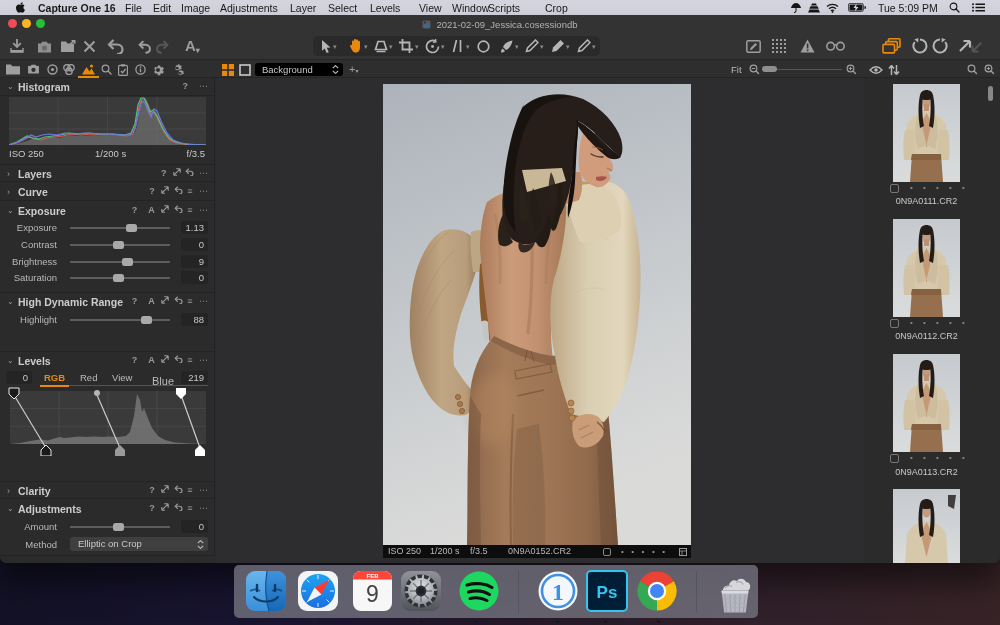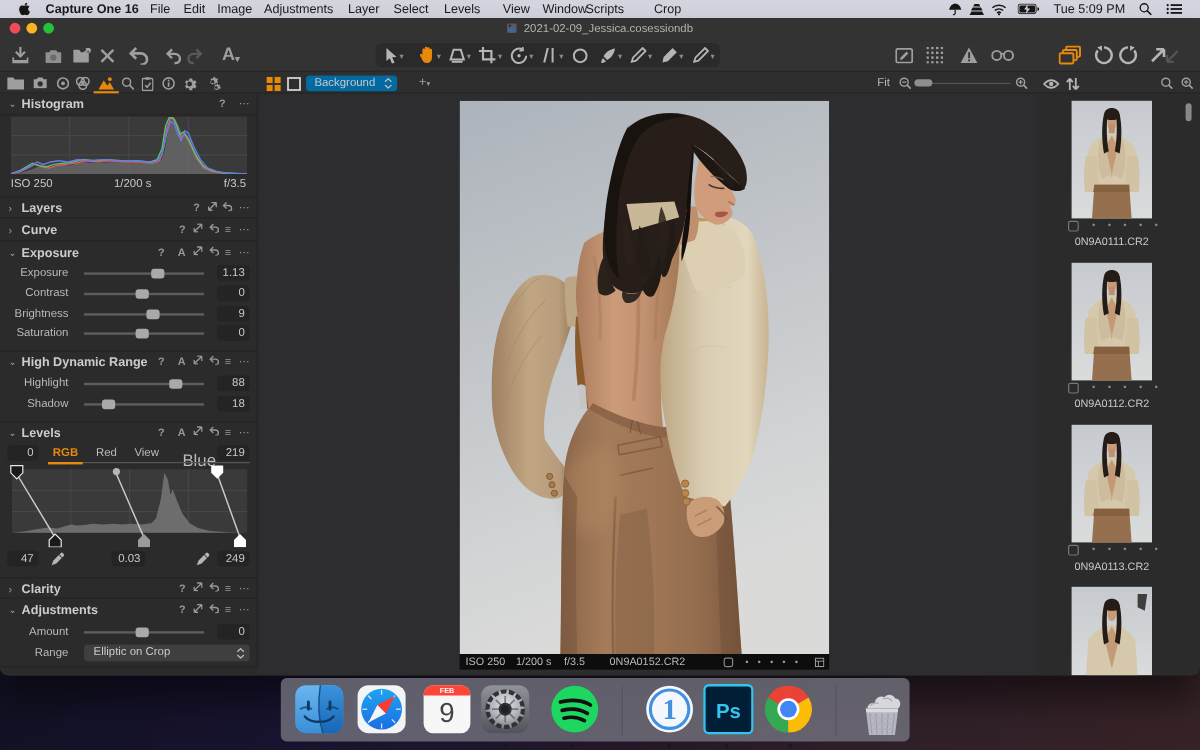--- a/index.html
+++ b/index.html
@@ -291,21 +291,21 @@
         </svg>
     <svg class="si" style="left:222px" width="12" height="12" viewBox="0 0 12 12">
           <rect x="0" y="0" width="5.2" height="5.2" fill="#e8890c"></rect>
           <rect x="6.8" y="0" width="5.2" height="5.2" fill="#e8890c"></rect>
           <rect x="0" y="6.8" width="5.2" height="5.2" fill="#e8890c"></rect>
           <rect x="6.8" y="6.8" width="5.2" height="5.2" fill="#e8890c"></rect>
         </svg>
     <svg class="si" style="left:239px" width="12" height="12" viewBox="0 0 12 12">
           <rect x="1" y="1" width="10" height="10" fill="none" stroke="#c9c9c9" stroke-width="1.6"></rect>
         </svg>
-    <div style="position:absolute;left:255px;top:2.5px;width:76px;height:13px;background:#0369a1;border-radius:3px;color:#c9c9c9;font-size:9.5px;line-height:13px;padding-left:7px">Background<svg style="position:absolute;right:4px;top:2.5px" width="7" height="9" viewBox="0 0 7 9">
+    <div style="position:absolute;left:255px;top:2.5px;width:88px;height:13px;background:#000000;border-radius:3px;color:#c9c9c9;font-size:9.5px;line-height:13px;padding-left:7px">Background<svg style="position:absolute;right:4px;top:2.5px" width="7" height="9" viewBox="0 0 7 9">
             <path d="M0.8 3.2 L3.5 0.6 L6.2 3.2 M0.8 5.8 L3.5 8.4 L6.2 5.8" fill="none" stroke="#bbb" stroke-width="1.1"></path>
           </svg></div>
     <span style="position:absolute;left:349px;top:3px;color:#9e9e9e;font-size:11px">+<span style="font-size:6px">▾</span></span>
     <span style="position:absolute;left:731px;top:3.5px;color:#b9b9b9;font-size:9.5px">Fit</span>
     <svg class="si" style="left:749px;top:4px" width="11" height="11" viewBox="0 0 22 22">
           <circle cx="9" cy="9" r="6.7" fill="none" stroke="#9e9e9e" stroke-width="2.4"></circle>
           <line x1="14" y1="14" x2="19" y2="19" stroke="#9e9e9e" stroke-width="2.8" stroke-linecap="round"></line>
           <line x1="5.5" y1="9" x2="12.5" y2="9" stroke="#9e9e9e" stroke-width="2"></line>
         </svg>
     <div style="position:absolute;left:762px;top:8.5px;width:80px;height:1.5px;background:#555"></div>
@@ -421,42 +421,36 @@
               <path d="M5 1 L1.5 4.5 L5 8" fill="none" stroke="#999" stroke-width="1.6"></path>
               <path d="M2 4.5 H7 c2.5 0 3.8 1.8 3.8 3.5 s-1.3 3-3.8 3" fill="none" stroke="#999" stroke-width="1.6"></path>
             </svg> ≡ ⋯</span>
     </div>
     <div class="srow" style="position:absolute;top:233px;left:0;width:215px">
       <span class="slbl">Highlight</span>
           <div class="strack"></div>
           <div class="shandle" style="left:141px"></div>
           <div class="sval">88</div>
     </div>
-    <div class="srow" style="position:absolute;top:250px;left:0;width:215px">
-      <span class="slbl">Shadow</span>
-          <div class="strack"></div>
-          <div class="shandle" style="left:85px"></div>
-          <div class="sval">18</div>
-    </div>
     <div class="hdr" style="position:absolute;top:273px;left:0;width:215px;border-top:1px solid #242424;border-bottom:none">
       <span class="arr">⌄</span>
           <span class="ttl"><b>Levels</b></span>
       <span class="ric"><b>?</b>&nbsp; <b>A</b> <svg width="8" height="8" viewBox="0 0 10 10">
               <path d="M1 9 L9 1 M9 1 H4 M9 1 V6 M1 9 H5 M1 9 V5" stroke="#999" stroke-width="1.4" fill="none"></path>
             </svg> <svg width="9" height="8" viewBox="0 0 12 11">
               <path d="M5 1 L1.5 4.5 L5 8" fill="none" stroke="#999" stroke-width="1.6"></path>
               <path d="M2 4.5 H7 c2.5 0 3.8 1.8 3.8 3.5 s-1.3 3-3.8 3" fill="none" stroke="#999" stroke-width="1.6"></path>
             </svg> ≡ ⋯</span>
     </div>
     <div style="position:absolute;top:293px;left:0;width:215px;height:15px">
       <div class="sval" style="left:6px;right:auto;top:0;width:26px">0</div>
       <span style="position:absolute;left:44px;top:1px;color:#e8890c;font-size:9.5px;font-weight:bold">RGB</span>
       <span style="position:absolute;left:80px;top:1px;color:#bbb;font-size:9.5px">Red</span>
       <span style="position:absolute;left:112px;top:1px;color:#bbb;font-size:9.5px">View</span>
-      <span style="position:absolute;left:152px;top:4px;color:#bbb;font-size:14px">Blue</span>
+      <span style="position:absolute;left:152px;top:4px;color:#bbb;font-size:11px">Blue</span>
       <div class="sval" style="top:0">219</div>
       <div style="position:absolute;left:40px;top:14px;width:168px;height:1px;background:#555"></div>
       <div style="position:absolute;left:40px;top:14px;width:29px;height:1.5px;background:#e8890c"></div>
     </div>
     <svg style="position:absolute;left:0;top:308px" width="215" height="70" viewBox="0 0 215 70">
       <rect x="10" y="5" width="196" height="53" fill="#3a3a3a"></rect>
       <g stroke="#464646" stroke-width="1">
             <line x1="59" y1="5" x2="59" y2="58"></line>
             <line x1="108" y1="5" x2="108" y2="58"></line>
             <line x1="157" y1="5" x2="157" y2="58"></line>
@@ -469,33 +463,20 @@
             <line x1="97" y1="9" x2="120" y2="62"></line>
             <line x1="181" y1="9" x2="200" y2="62"></line>
           </g>
       <path d="M9 2 h10 v6 l-5 5 l-5-5 Z" fill="#1a1a1a" stroke="#e8e8e8" stroke-width="1"></path>
       <circle cx="97" cy="7" r="3" fill="#b5b5b5"></circle>
       <path d="M176 2 h10 v6 l-5 5 l-5-5 Z" fill="#ffffff"></path>
       <path d="M41 64 L46 59 L51 64 V 70 H 41 Z" fill="#1a1a1a" stroke="#e8e8e8" stroke-width="1"></path>
       <path d="M115 64 L120 59 L125 64 V 70 H 115 Z" fill="#9a9a9a"></path>
       <path d="M195 64 L200 59 L205 64 V 70 H 195 Z" fill="#ffffff"></path>
     </svg>
-    <div style="position:absolute;top:381px;left:0;width:215px;height:15px">
-      <div class="sval" style="left:6px;right:auto;top:0;width:26px">47</div>
-      <svg style="position:absolute;left:42px;top:1px" width="12" height="12" viewBox="0 0 12 12">
-            <path d="M1 11 L2.5 7 L7 2.5 L9.5 5 L5 9.5 L1 11 Z" fill="#b5b5b5"></path>
-            <path d="M7.5 2 L10 4.5 L11 3.5 Q12 2.5 11 1.5 L10.5 1 Q9.5 0 8.5 1 Z" fill="#b5b5b5"></path>
-          </svg>
-      <div class="sval" style="left:93px;right:auto;top:0;width:28px">0.03</div>
-      <svg style="position:absolute;left:163px;top:1px" width="12" height="12" viewBox="0 0 12 12">
-            <path d="M1 11 L2.5 7 L7 2.5 L9.5 5 L5 9.5 L1 11 Z" fill="#b5b5b5"></path>
-            <path d="M7.5 2 L10 4.5 L11 3.5 Q12 2.5 11 1.5 L10.5 1 Q9.5 0 8.5 1 Z" fill="#b5b5b5"></path>
-          </svg>
-      <div class="sval" style="top:0">249</div>
-    </div>
     <div class="hdr" style="position:absolute;top:403px;left:0;width:215px;border-top:1px solid #242424">
       <span class="arr" style="font-size:9px">›</span>
           <span class="ttl"><b>Clarity</b></span>
       <span class="ric"><b>?</b> <svg width="8" height="8" viewBox="0 0 10 10">
               <path d="M1 9 L9 1 M9 1 H4 M9 1 V6 M1 9 H5 M1 9 V5" stroke="#999" stroke-width="1.4" fill="none"></path>
             </svg> <svg width="9" height="8" viewBox="0 0 12 11">
               <path d="M5 1 L1.5 4.5 L5 8" fill="none" stroke="#999" stroke-width="1.6"></path>
               <path d="M2 4.5 H7 c2.5 0 3.8 1.8 3.8 3.5 s-1.3 3-3.8 3" fill="none" stroke="#999" stroke-width="1.6"></path>
             </svg> ≡ ⋯</span>
     </div>
@@ -509,21 +490,21 @@
               <path d="M2 4.5 H7 c2.5 0 3.8 1.8 3.8 3.5 s-1.3 3-3.8 3" fill="none" stroke="#999" stroke-width="1.6"></path>
             </svg> ≡ ⋯</span>
     </div>
     <div class="srow" style="position:absolute;top:440px;left:0;width:215px">
       <span class="slbl">Amount</span>
           <div class="strack"></div>
           <div class="shandle" style="left:113px"></div>
           <div class="sval">0</div>
     </div>
     <div style="position:absolute;top:459px;left:0;width:215px;height:17px">
-      <span class="slbl" style="top:2px">Range</span>
+      <span class="slbl" style="top:2px">Method</span>
       <div style="position:absolute;left:70px;top:0;width:138px;height:14px;background:#3f3f3f;border-radius:3px;color:#cbcbcb;font-size:9.5px;line-height:14px;padding-left:8px">Elliptic on Crop<svg style="position:absolute;right:4px;top:3px" width="7" height="9" viewBox="0 0 7 9">
               <path d="M0.8 3.2 L3.5 0.6 L6.2 3.2 M0.8 5.8 L3.5 8.4 L6.2 5.8" fill="none" stroke="#bbb" stroke-width="1.1"></path>
             </svg></div>
     </div>
     <div style="position:absolute;top:477px;left:0;width:215px;height:8px;border-top:1px solid #242424;background:#2b2b2b"></div>
   </div>
   <div id="viewer">
     <svg style="position:absolute;left:167px;top:6px" width="308" height="461" viewBox="0 0 308 461">
       <defs>
         <linearGradient id="pbg" x1="0" y1="0" x2="0.25" y2="1">

